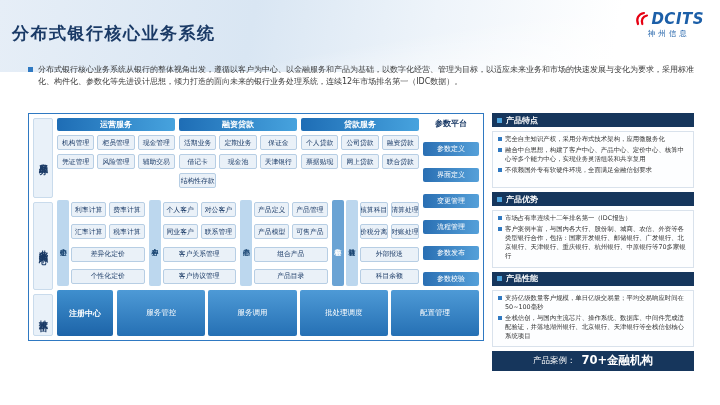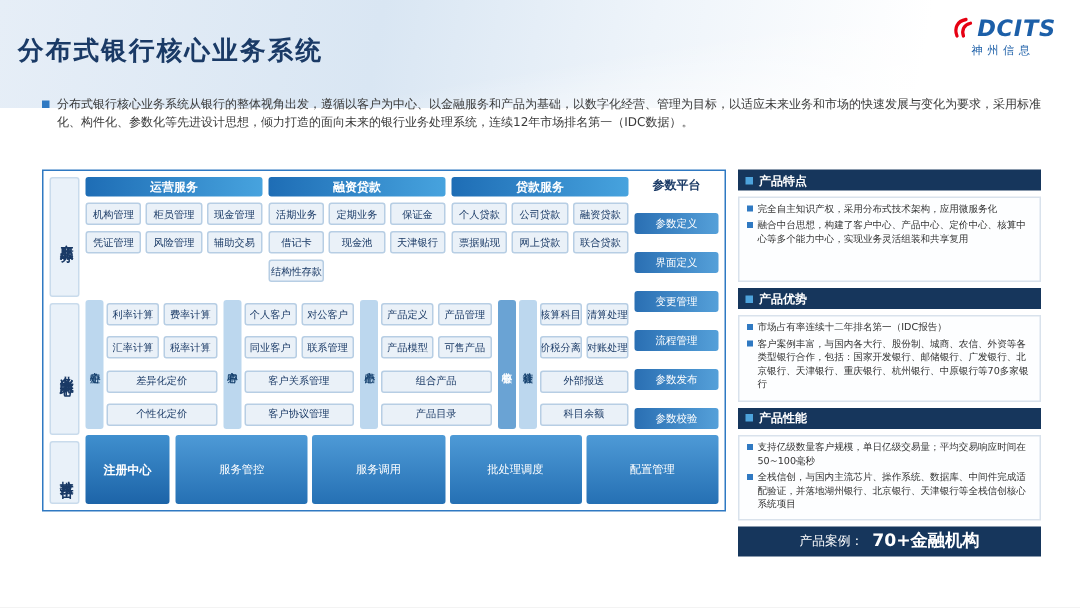--- a/index.html
+++ b/index.html
@@ -263,20 +263,24 @@
         </div>
         <div class="side-body">
           <div class="side-bullet">
             <span class="sq"></span>
             <span>完全自主知识产权，采用分布式技术架构，应用微服务化</span>
           </div>
           <div class="side-bullet">
             <span class="sq"></span>
             <span>融合中台思想，构建了客户中心、产品中心、定价中心、核算中心等多个能力中心，实现业务灵活组装和共享复用</span>
           </div>
+          <div class="side-bullet">
+            <span class="sq"></span>
+            <span>不依赖国外专有软硬件环境，全面满足金融信创要求</span>
+          </div>
         </div>
         <div class="side-header">
           <span class="sq-lite"></span>
           <span>产品优势</span>
         </div>
         <div class="side-body">
           <div class="side-bullet">
             <span class="sq"></span>
             <span>市场占有率连续十二年排名第一（IDC报告）</span>
           </div>

